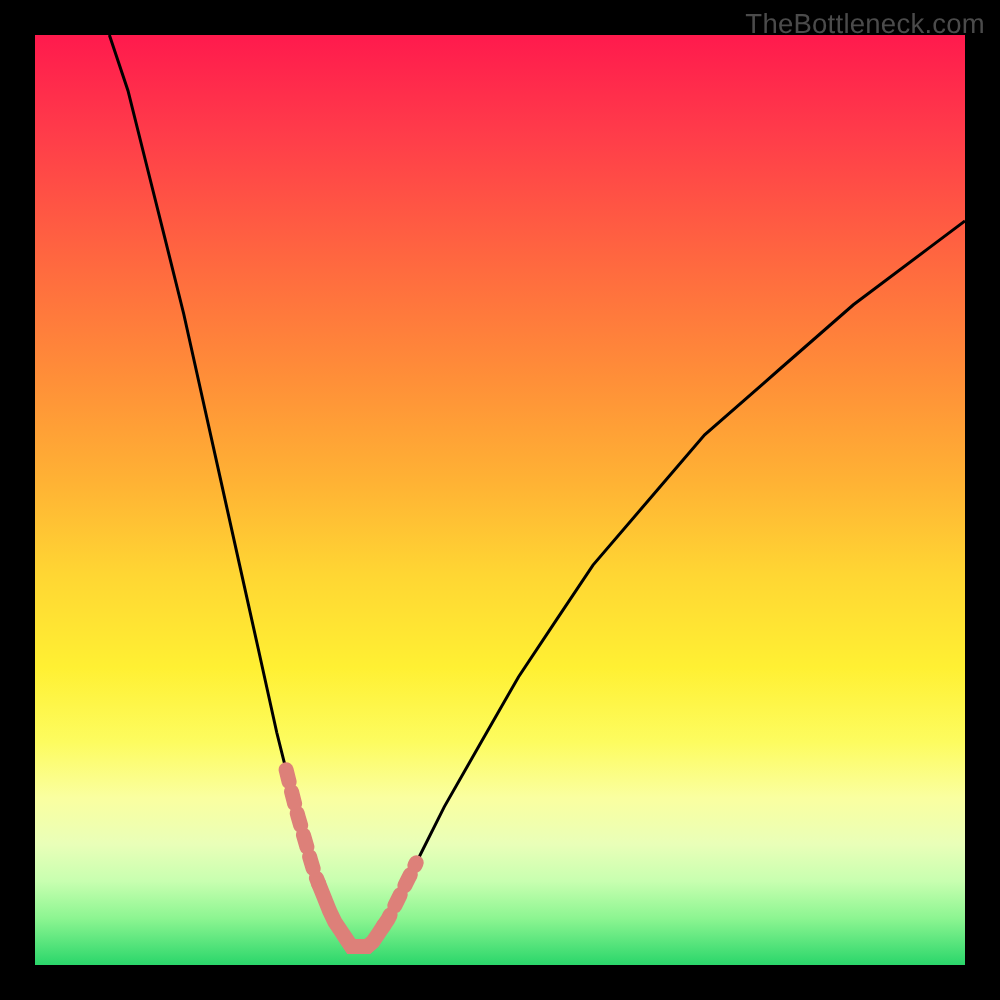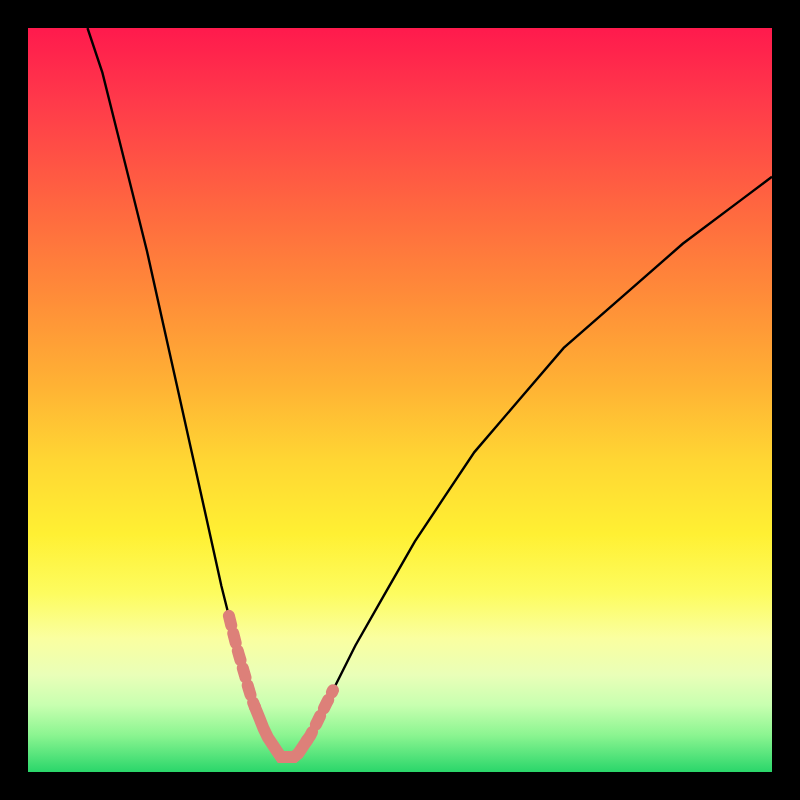--- a/index.html
+++ b/index.html
@@ -60,20 +60,21 @@
   }
   .beads path {
     stroke-linecap: round;
   }
 </style>
 </head>
 <body>
 
 <div class="frame">
 
+  <div class="watermark">TheBottleneck.com</div>
 
   <div class="plot">
 
     <svg class="curve" viewBox="0 0 744 744" preserveAspectRatio="none">
 
       <path id="curve-path" fill="none" stroke="#000" stroke-width="2.4" d="M59.5 0.0 L74.4 44.6 L89.3 104.2 L104.2 163.7 L119.0 223.2 L133.9 290.2 L148.8 357.1 L163.7 424.1 L178.6 491.0 L193.4 558.0 L208.3 617.5 L223.2 669.6 L238.1 706.8 L253.0 729.1 L267.8 729.1 L282.7 706.8 L297.6 677.0 L327.4 617.5 L357.1 565.4 L386.9 513.4 L416.6 468.7 L446.4 424.1 L491.0 372.0 L535.7 319.9 L595.2 267.8 L654.7 215.8 L714.2 171.1 L744.0 148.8 "></path>
 
       <g class="beads">
 
         <path id="beads-left" fill="none" stroke="#dd8079" stroke-width="12" stroke-dasharray="10 8" d="M200.9 587.8 L204.1 600.8 L207.4 613.8 L210.6 625.7 L213.9 637.0 L217.2 648.4 L220.4 659.8 L223.7 670.8 L226.9 678.9 "></path>

